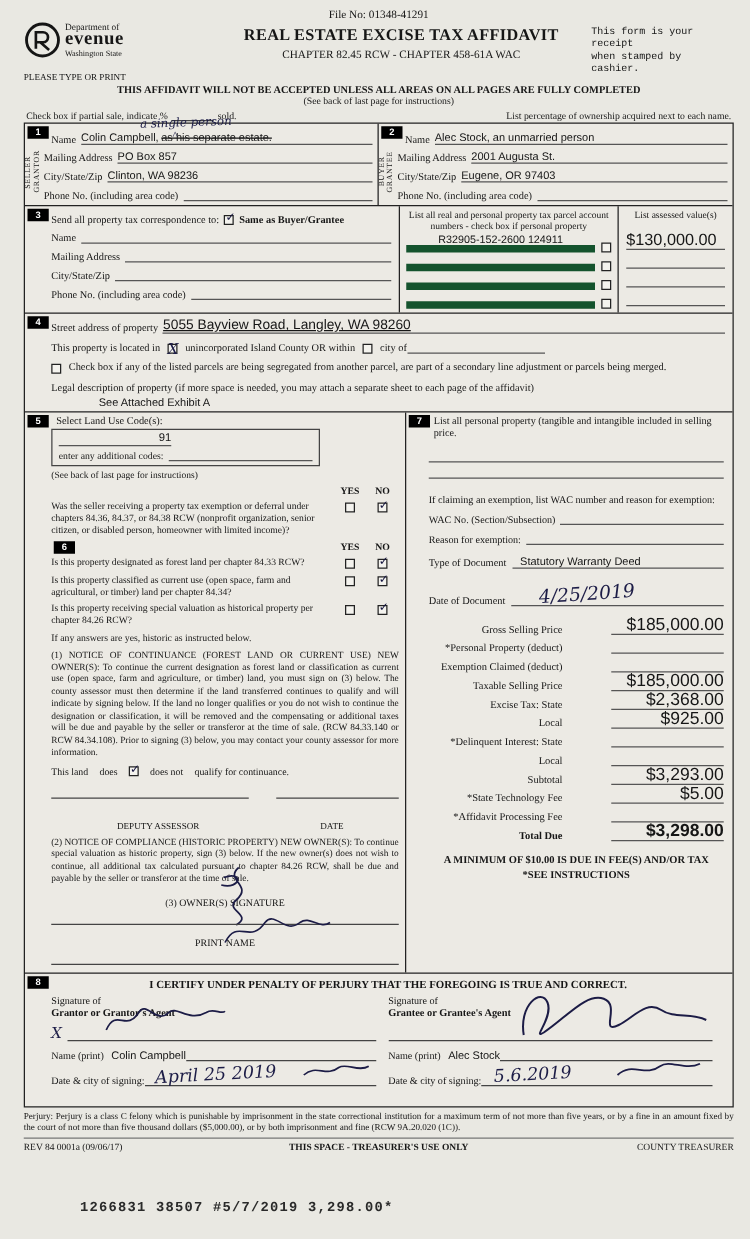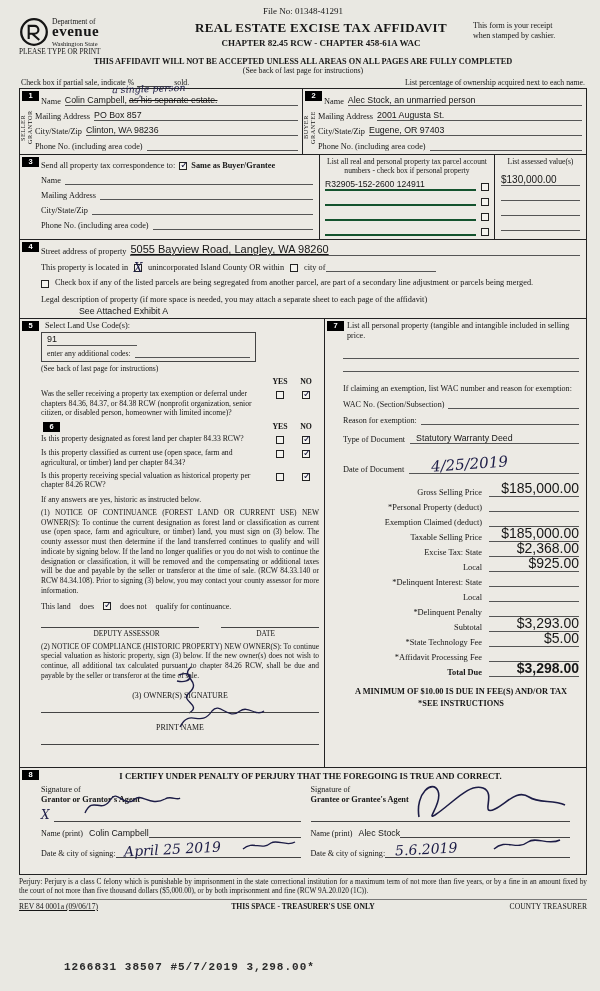--- a/index.html
+++ b/index.html
@@ -7,22 +7,22 @@
   .page { position:relative; width:600px; height:991px; padding:6px 13px 0 19px; overflow:hidden; background:#e9e8e2; }
 
   .file-no { text-align:center; font-size:9px; }
   .header-row { display:flex; align-items:flex-start; margin-top:1px; }
   .logo { display:flex; gap:3px; width:150px; }
   .logo-text .dept { font-size:7.5px; }
   .logo-text .rev { font-size:15px; font-weight:bold; margin-top:-3px; letter-spacing:.5px; }
   .logo-text .wa { font-size:6.5px; }
   .title-block { flex:1; text-align:center; padding-top:3px; }
   .title { font-size:13px; font-weight:bold; letter-spacing:.3px; }
-  .subtitle { font-size:9px; font-weight:bold; margin-top:2px; }
-  .receipt { width:114px; font-size:8px; padding-top:4px; line-height:1.25; }
+  .subtitle { font-size:9px; font-weight:normal; margin-top:2px; }
+  .receipt { width:114px; font-size:8px; padding-top:4px; line-height:1.25;font-family:Liberation Mono, monospace; }
   .please-type { font-size:7.3px; margin-top:-4px; }
   .warning { text-align:center; font-size:8.3px; font-weight:bold; margin-top:1px; }
   .see-back-top { text-align:center; font-size:7.8px; }
   .partial-row { display:flex; font-size:7.8px; margin:3px 2px 1px 2px; align-items:flex-end; }
   .partial-row .gapline { width:34px; border-bottom:1px solid #444; margin:0 3px; }
   .partial-row .spacer { flex:1; }
 
   .form-box { border:1.2px solid #222; background:#eceae4; }
   .row-b { border-bottom:1px solid #222; }
 
@@ -48,65 +48,65 @@
   .cb.checked::after { content:"✓"; position:absolute; top:-4px; left:0px; font-size:9.5px; font-family:"DejaVu Sans",sans-serif; color:#15153f; }
   .cb .hx { position:absolute; top:-4px; left:-1px; font-size:12px; }
 
   
   .sec3 { display:flex; position:relative; }
   .sec3-left { width:300px; padding:2px 6px 3px 21px; border-right:1px solid #222; }
   .sec3-mid { width:175px; padding:2px 5px 3px 5px; border-right:1px solid #222; font-size:7.6px; }
   .sec3-right { flex:1; padding:2px 6px 3px 6px; font-size:7.6px; }
   .parcel-head { text-align:center; line-height:1.25; }
   .parcel-row { display:flex; align-items:flex-end; min-height:15px; }
-  .parcel-row .pv { flex:1; border-bottom:2px solid #14532d; font-family:"Liberation Sans",sans-serif; font-size:8.6px; white-space:nowrap; }
+  .parcel-row .pv { flex:1; border-bottom:6px solid #14532d; font-family:"Liberation Sans",sans-serif; font-size:8.6px; white-space:nowrap;text-align:center; }
   .parcel-row .cb { margin-left:5px; }
-  .assessed-val { border-bottom:1px solid #555; font-family:"Liberation Sans",sans-serif; font-size:10px; text-align:left; margin-top:8px; min-height:12px; }
+  .assessed-val { border-bottom:1px solid #555; font-family:"Liberation Sans",sans-serif; font-size:13px; text-align:left; margin-top:8px; min-height:12px; }
   .assessed-blank { border-bottom:1px solid #555; min-height:12px; margin-top:3px; }
 
   
   .sec4 { position:relative; padding:2px 6px 2px 21px; font-size:8.3px; }
   .sec4 .r { display:flex; align-items:flex-end; min-height:14px; flex-wrap:nowrap; }
   .sec4 .line { flex:1; border-bottom:1px solid #555; min-height:10px; }
   .sec4 .gap6 { width:6px; }
 
   
   .main-cols { display:flex; }
   .left-col { width:305px; border-right:1px solid #222; position:relative; padding:2px 5px 2px 21px; min-height:448px; }
   .right-col { flex:1; position:relative; padding:2px 7px 2px 18px; min-height:448px; }
   .small-lab { font-size:8.3px; }
   .luc-box { border:1px solid #444; width:215px; margin-top:2px; padding:1px 5px 3px 5px; }
-  .luc-val { border-bottom:1px solid #555; width:90px; font-family:"Liberation Sans",sans-serif; font-size:9px; min-height:12px; }
+  .luc-val { border-bottom:1px solid #555; width:90px; font-family:"Liberation Sans",sans-serif; font-size:9px; min-height:12px;text-align:right; }
   .addl-row { display:flex; align-items:flex-end; font-size:7.8px; margin-top:3px; }
   .addl-row .line { flex:1; border-bottom:1px solid #555; margin-left:4px; min-height:9px; }
   .yn-head { display:flex; justify-content:flex-end; font-size:7.8px; font-weight:bold; margin-top:4px; }
   .yn-head span { width:26px; text-align:center; }
   .q-row { display:flex; font-size:7.7px; line-height:1.25; margin-top:3px; }
   .q-text { flex:1; padding-right:2px; }
   .q-cb { width:26px; text-align:center; padding-top:2px; }
   .tiny-p { font-size:7.5px; line-height:1.3; text-align:justify; margin-top:4px; }
   .land-row { font-size:7.9px; margin-top:6px; display:flex; gap:9px; align-items:center; }
   .dep-lines { display:flex; gap:22px; margin-top:16px; }
   .dep-lines .l1 { flex:1.6; border-bottom:1px solid #444; }
   .dep-lines .l2 { flex:1; border-bottom:1px solid #444; }
-  .dep-labels { display:flex; font-size:7.3px; margin-top:1px; }
+  .dep-labels { display:flex; font-size:7.3px; margin-top:17px; }
   .dep-labels span:first-child { flex:1.6; text-align:center; }
   .dep-labels span:last-child { flex:1; text-align:center; }
   .center-lab { text-align:center; font-size:7.9px; margin-top:10px; position:relative; }
   .sig-line { border-bottom:1px solid #444; margin-top:12px; position:relative; }
 
   
   .blank-line { border-bottom:1px solid #555; min-height:13px; }
   .wac-row { display:flex; align-items:flex-end; font-size:8.1px; margin-top:6px; }
   .wac-row .line { flex:1; border-bottom:1px solid #555; margin-left:4px; min-height:10px; }
   .doc-row { display:flex; align-items:flex-end; font-size:8.3px; margin-top:8px; position:relative; }
   .doc-row .line { flex:1; border-bottom:1px solid #555; margin-left:5px; min-height:11px; }
   .doc-row .val { font-family:"Liberation Sans",sans-serif; font-size:8.8px; border-bottom:1px solid #555; flex:1; margin-left:5px; padding-left:6px; }
   .fee-table { margin-top:8px; }
-  .fee-row { display:flex; justify-content:flex-end; align-items:flex-end; font-size:8.4px; height:15px; }
+  .fee-row { display:flex; justify-content:flex-end; align-items:flex-end; font-size:8.4px; height:15px;gap:32px; }
   .fee-label { text-align:right; padding-right:7px; white-space:nowrap; }
   .fee-value { width:90px; border-bottom:1px solid #555; text-align:right; font-family:"Liberation Sans",sans-serif; font-size:14px; min-height:11px; }
   .fee-row.total .fee-label, .fee-row.total .fee-value { font-weight:bold; }
   .min-note { font-size:8.4px; font-weight:bold; margin-top:9px; text-align:center; line-height:1.45; }
 
   
   .sec8 { position:relative; padding:3px 6px 4px 21px; min-height:106px; }
   .certify { text-align:center; font-size:8.7px; font-weight:bold; }
   .sig-cols { display:flex; margin-top:4px; }
   .sig-col { width:50%; position:relative; padding-right:10px; }
@@ -117,21 +117,21 @@
   .nm-row { display:flex; align-items:flex-end; font-size:8.1px; min-height:16px; }
   .nm-row .val { font-family:"Liberation Sans",sans-serif; font-size:8.8px; margin-left:6px; }
   .nm-row .line { flex:1; border-bottom:1px solid #444; min-height:10px; }
   .sig-svg { position:absolute; pointer-events:none; }
 
   
   .perjury { font-size:7.3px; line-height:1.3; text-align:justify; margin-top:2px; }
   .footer-row { display:flex; font-size:7.6px; margin-top:3px; border-top:1px solid #777; padding-top:2px; }
   .footer-row .c { flex:1; text-align:center; font-weight:bold; }
   .footer-row .r { width:150px; text-align:right; }
-  .footer-row .l { width:150px;text-decoration:underline; }
+  .footer-row .l { width:150px; }
   .stamp { position:absolute; left:64px; bottom:18px; font-family:"Liberation Mono",monospace; font-size:11px; font-weight:bold; letter-spacing:1px; color:#2a2a2a; }
 </style>
 </head>
 <body>
 
 <div class="page">
 
   <div class="file-no">File No: 01348-41291</div>
 
   <div class="header-row">
@@ -452,24 +452,20 @@
             </div>
           <div class="fee-row">
               <span class="fee-label">*Delinquent Interest:  State</span>
               <span class="fee-value"></span>
             </div>
           <div class="fee-row">
               <span class="fee-label">Local</span>
               <span class="fee-value"></span>
             </div>
           <div class="fee-row">
-              <span class="fee-label">*Delinquent Penalty</span>
-              <span class="fee-value"></span>
-            </div>
-          <div class="fee-row">
               <span class="fee-label">Subtotal</span>
               <span class="fee-value">$3,293.00</span>
             </div>
           <div class="fee-row">
               <span class="fee-label">*State Technology Fee</span>
               <span class="fee-value">$5.00</span>
             </div>
           <div class="fee-row">
               <span class="fee-label">*Affidavit Processing Fee</span>
               <span class="fee-value"></span>

